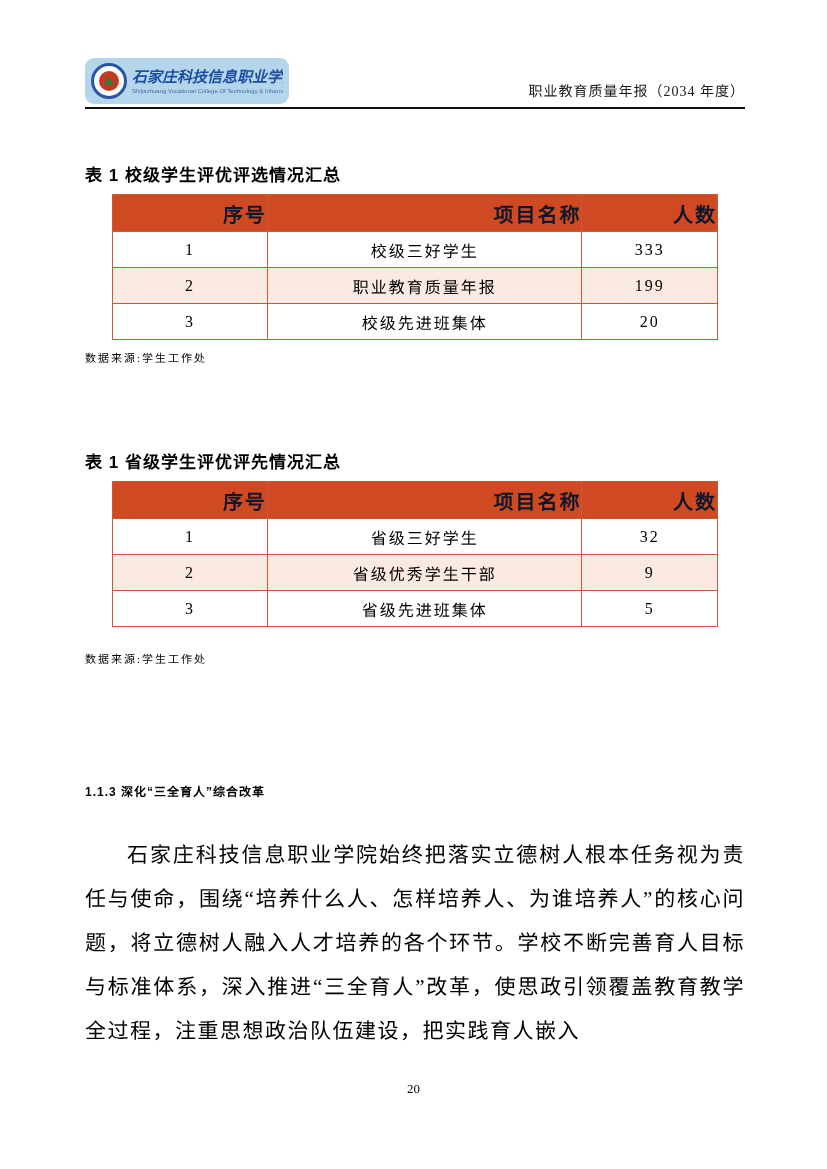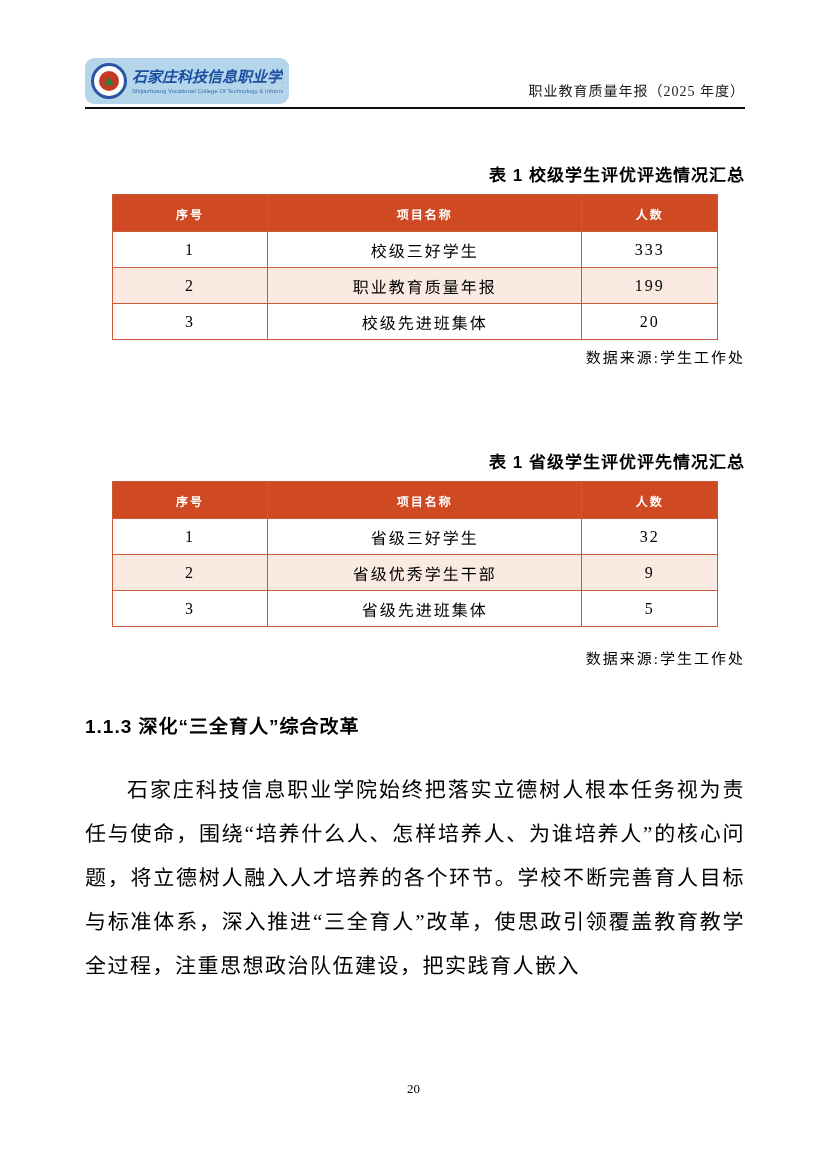--- a/index.html
+++ b/index.html
@@ -66,64 +66,65 @@
   }
 
   
   .intro-line {
     margin-top: 8px;
     font-size: 21px; letter-spacing: 1.5px; line-height: 30px;
   }
 
   
   .table-title {
-    text-align: right;
+    text-align: left;
     font-family: "Liberation Sans", sans-serif;
     font-weight: 700; font-size: 17px; line-height: 22px;
     letter-spacing: 1px;
   }
   .t1-title { margin-top: 56px; }
   .t2-title { margin-top: 84px; }
   table.award-table {
     width: 606px; margin: 7px auto 0 auto;
     border-collapse: collapse;
     table-layout: fixed;
     border: 1px solid #c75b39;
   }
   col.c-no   { width: 25.6%; }
   col.c-name { width: 52.0%; }
   col.c-cnt  { width: 22.4%; }
   .award-table th {
-    background: #cf4a23; color: #ffffff;
-    font-family: "Liberation Sans", sans-serif;
-    font-weight: 700; font-size: 12px;
+    background: #cf4a23; color: #0f172a;
+    font-family: "Liberation Sans", sans-serif;
+    font-weight: 700; font-size: 20px;
     height: 37px; letter-spacing: 2px;
     border: 1px solid #c75b39;
     border-left: 1px solid #ed9f7e;
+    text-align: right;
   }
   .award-table th:first-child { border-left: 1px solid #c75b39; }
   .award-table td {
     height: 36px; text-align: center;
     font-size: 16px; letter-spacing: 2px;
     border: 1px solid #c75b39;
     background: #ffffff;
   }
   .award-table tbody tr:nth-child(2) td { background: #fbeae1; }
   .source-line {
-    text-align: right;
-    font-size: 15px; letter-spacing: 2px; line-height: 20px;
+    text-align: left;
+    font-size: 11px; letter-spacing: 2px; line-height: 20px;
   }
   .src-1 { margin-top: 8px; }
   .src-2 { margin-top: 22px; }
 
   
   .section-heading {
-    margin-top: 45px;
-    font-family: "Liberation Sans", sans-serif;
-    font-weight: 700; font-size: 19px; line-height: 26px;
+    margin-top: 110px;
+    font-family: "Liberation Sans", sans-serif;
+    font-weight: 700; font-size: 12px; line-height: 26px;
     letter-spacing: 1px;
   }
   .body-paragraph {
     margin-top: 28px;
     font-size: 21px; line-height: 44px;
     letter-spacing: 1.5px;
     text-align: justify;
     text-indent: 2em;
   }
 
@@ -143,21 +144,21 @@
     <div class="header">
       <div class="logo">
         <div class="emblem">
           <div class="emblem-core"></div>
         </div>
         <div class="logo-text">
           <div class="logo-zh">石家庄科技信息职业学院</div>
           <div class="logo-en">Shijiazhuang Vocational College Of Technology &amp; Information</div>
         </div>
       </div>
-      <div class="report-title">职业教育质量年报（2025 年度）</div>
+      <div class="report-title">职业教育质量年报（2034 年度）</div>
     </div>
 
 
     <div class="table-title t1-title">表 1 校级学生评优评选情况汇总</div>
     <table class="award-table">
       <colgroup>
           <col class="c-no">
           <col class="c-name">
           <col class="c-cnt">
         </colgroup>

